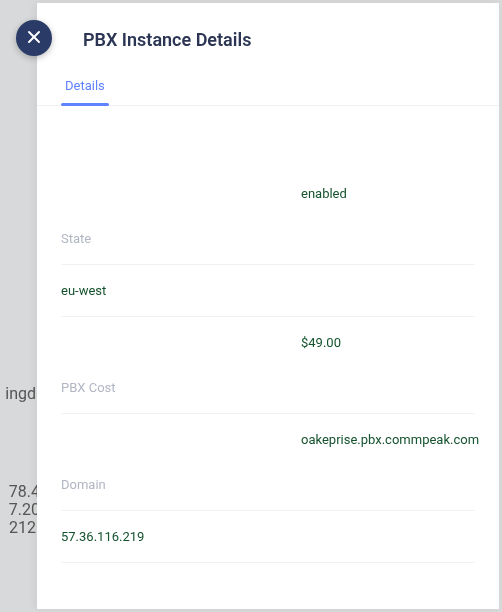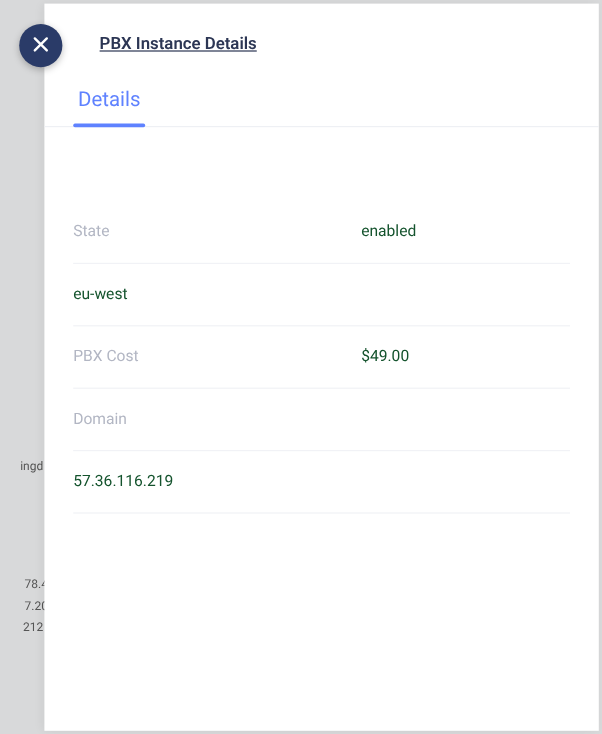--- a/index.html
+++ b/index.html
@@ -11,21 +11,21 @@
       overflow: hidden;
       position: relative;
     }
     .bg-hint {
       position: absolute;
       left: 0;
       top: 0;
       width: 40px;
       height: 612px;
       color: #555;
-      font-size: 10px;
+      font-size: 16px;
       overflow: hidden;
     }
     .bg-hint div {
       position: absolute;
       white-space: nowrap;
     }
     .panel {
       position: absolute;
       left: 37px;
       top: 3px;
@@ -45,33 +45,32 @@
       display: flex;
       align-items: center;
       justify-content: center;
       cursor: pointer;
       z-index: 10;
       box-shadow: 0 2px 6px rgba(0,0,0,0.25);
     }
     .close-btn svg { width: 14px; height: 14px; }
     .panel-inner { padding: 0 0 0 0; height: 100%; overflow: hidden; }
     .title {
-      font-size: 14px;
+      font-size: 18px;
       font-weight: 600;
       color: #2c3654;
       padding: 26px 0 18px 46px;
-      text-decoration: underline;
     }
     .tabs {
       padding-left: 24px;
       border-bottom: 1px solid #eef0f4;
     }
     .tab {
       display: inline-block;
-      font-size: 17px;
+      font-size: 13px;
       color: #5f82ff;
       padding: 10px 4px 12px 4px;
       position: relative;
       cursor: pointer;
     }
     .tab.active::after {
       content: "";
       position: absolute;
       left: 0;
       right: 0;
@@ -87,20 +86,21 @@
       display: flex;
       padding: 18px 0;
       border-bottom: 1px solid #f1f2f6;
       font-size: 13px;
     }
     .row:first-child { padding-top: 0; }
     .row .label {
       flex: 0 0 240px;
       color: #b2b6c3;
       font-weight: 400;
+      margin-top: 45px;
     }
     .row .value {
       color: #14532d;
       font-weight: 400;
     }
   </style>
 </head>
 <body>
 
 <div class="bg-hint">
@@ -132,19 +132,20 @@
       </div>
       <div class="row">
         <div class="value">eu-west</div>
       </div>
       <div class="row">
         <div class="label">PBX Cost</div>
         <div class="value">$49.00</div>
       </div>
       <div class="row">
         <div class="label">Domain</div>
+        <div class="value">oakeprise.pbx.commpeak.com</div>
       </div>
       <div class="row">
         <div class="value">57.36.116.219</div>
       </div>
     </div>
   </div>
 </div>
 
 </body></html>

